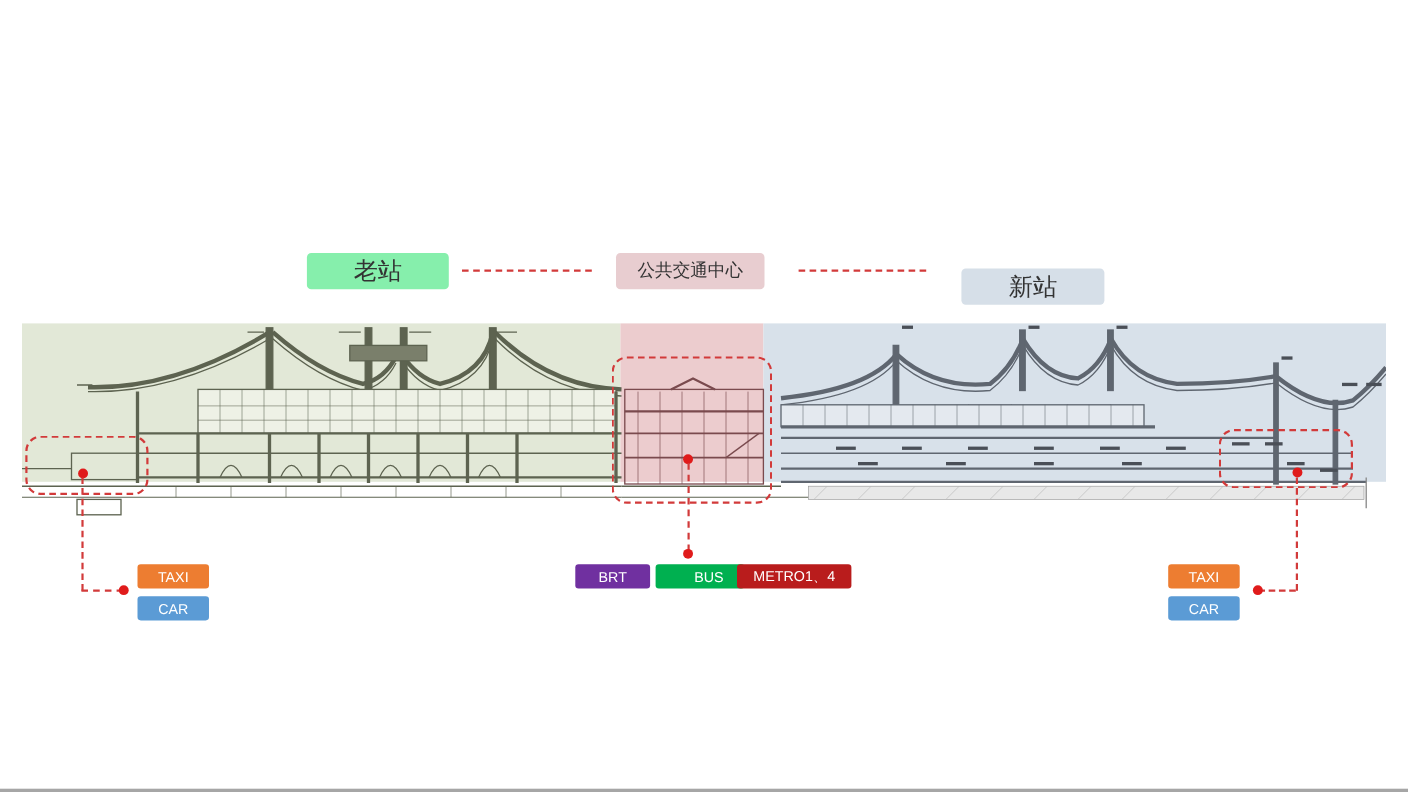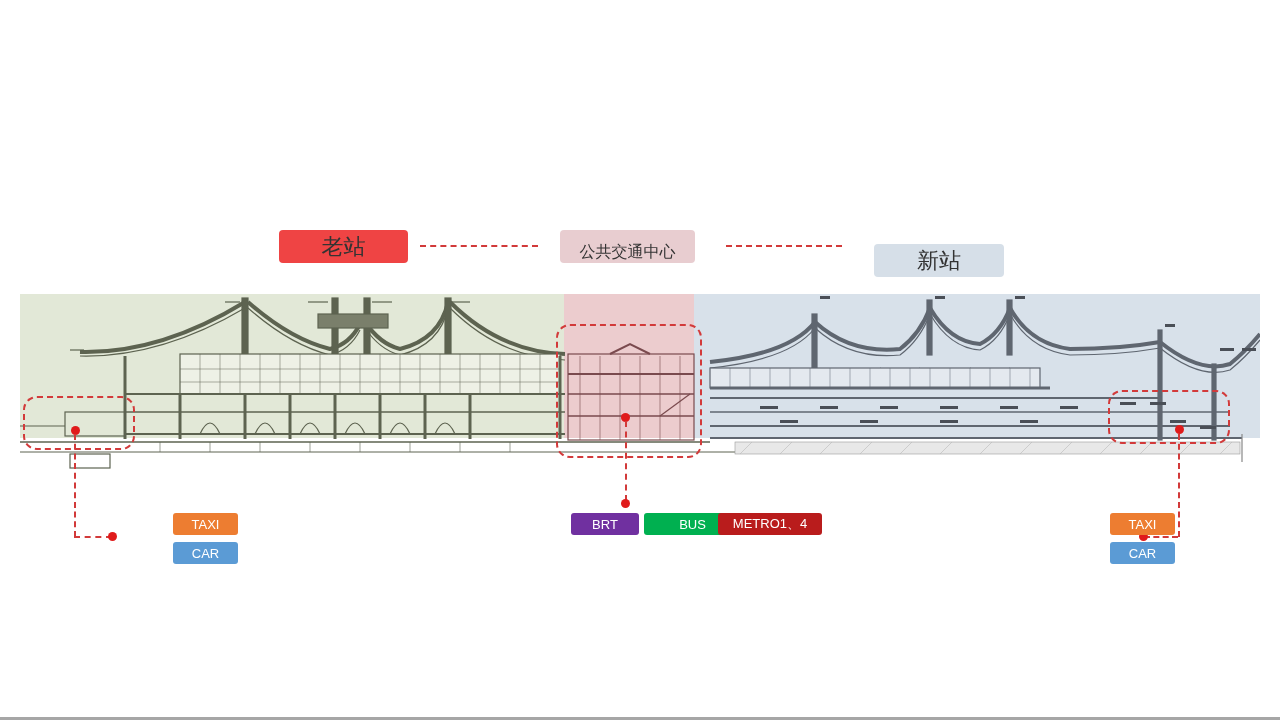--- a/index.html
+++ b/index.html
@@ -1,35 +1,35 @@
 <!DOCTYPE html>
 <html><head>
 <meta charset="utf-8">
 <style>
   html, body { margin:0; padding:0; background:#ffffff; }
   body { width:1280px; height:720px; position:relative; overflow:hidden; font-family:"DejaVu Sans", sans-serif; }
   .label-box { position:absolute; border-radius:4px; display:flex; align-items:center; justify-content:center; color:#333; font-family:"DejaVu Serif", serif; }
   .dash-h { position:absolute; height:0; border-top:2px dashed #d23a3a; }
   .dash-v { position:absolute; width:0; border-left:2px dashed #d23a3a; }
   .dot { position:absolute; width:9px; height:9px; border-radius:50%; background:#e01b1b; }
-  .tag { position:absolute; height:22px; border-radius:3px; color:#fff; font-size:13px; display:flex; align-items:center; justify-content:center; font-family:"Liberation Sans", sans-serif;margin-left:48px; }
+  .tag { position:absolute; height:22px; border-radius:3px; color:#fff; font-size:13px; display:flex; align-items:center; justify-content:center; font-family:"Liberation Sans", sans-serif; }
   .zone { position:absolute; top:294px; height:144px; }
   .drawing { position:absolute; left:20px; top:294px; width:1240px; height:180px; }
   .dash-frame { position:absolute; border:2px dashed #d23a3a; border-radius:14px; }
   .bottom-line { position:absolute; left:0; top:717px; width:1280px; height:3px; background:#a6a6a6; }
 </style>
 </head>
 <body>
 
-<div class="label-box" style="left:279px; top:230px; width:129px; height:33px; background:#ef4444; font-size:22px;">
+<div class="label-box" style="left:279px; top:230px; width:129px; height:33px; background:#86efac; font-size:22px;">
   <span>老站</span>
 </div>
 <div class="dash-h" style="left:420px; top:245px; width:118px;"></div>
 
-<div class="label-box" style="left:560px; top:230px; width:135px; height:33px; background:#e8cdd0; font-size:16px;align-items:flex-end;">
+<div class="label-box" style="left:560px; top:230px; width:135px; height:33px; background:#e8cdd0; font-size:16px;">
   <span>公共交通中心</span>
 </div>
 <div class="dash-h" style="left:726px; top:245px; width:116px;"></div>
 
 <div class="label-box" style="left:874px; top:244px; width:130px; height:33px; background:#d6dfe8; font-size:22px;">
   <span>新站</span>
 </div>
 
 <div class="zone" style="left:20px; width:544px; background:#e2e8d7;"></div>
 <div class="zone" style="left:564px; width:130px; background:#ecccce;"></div>

